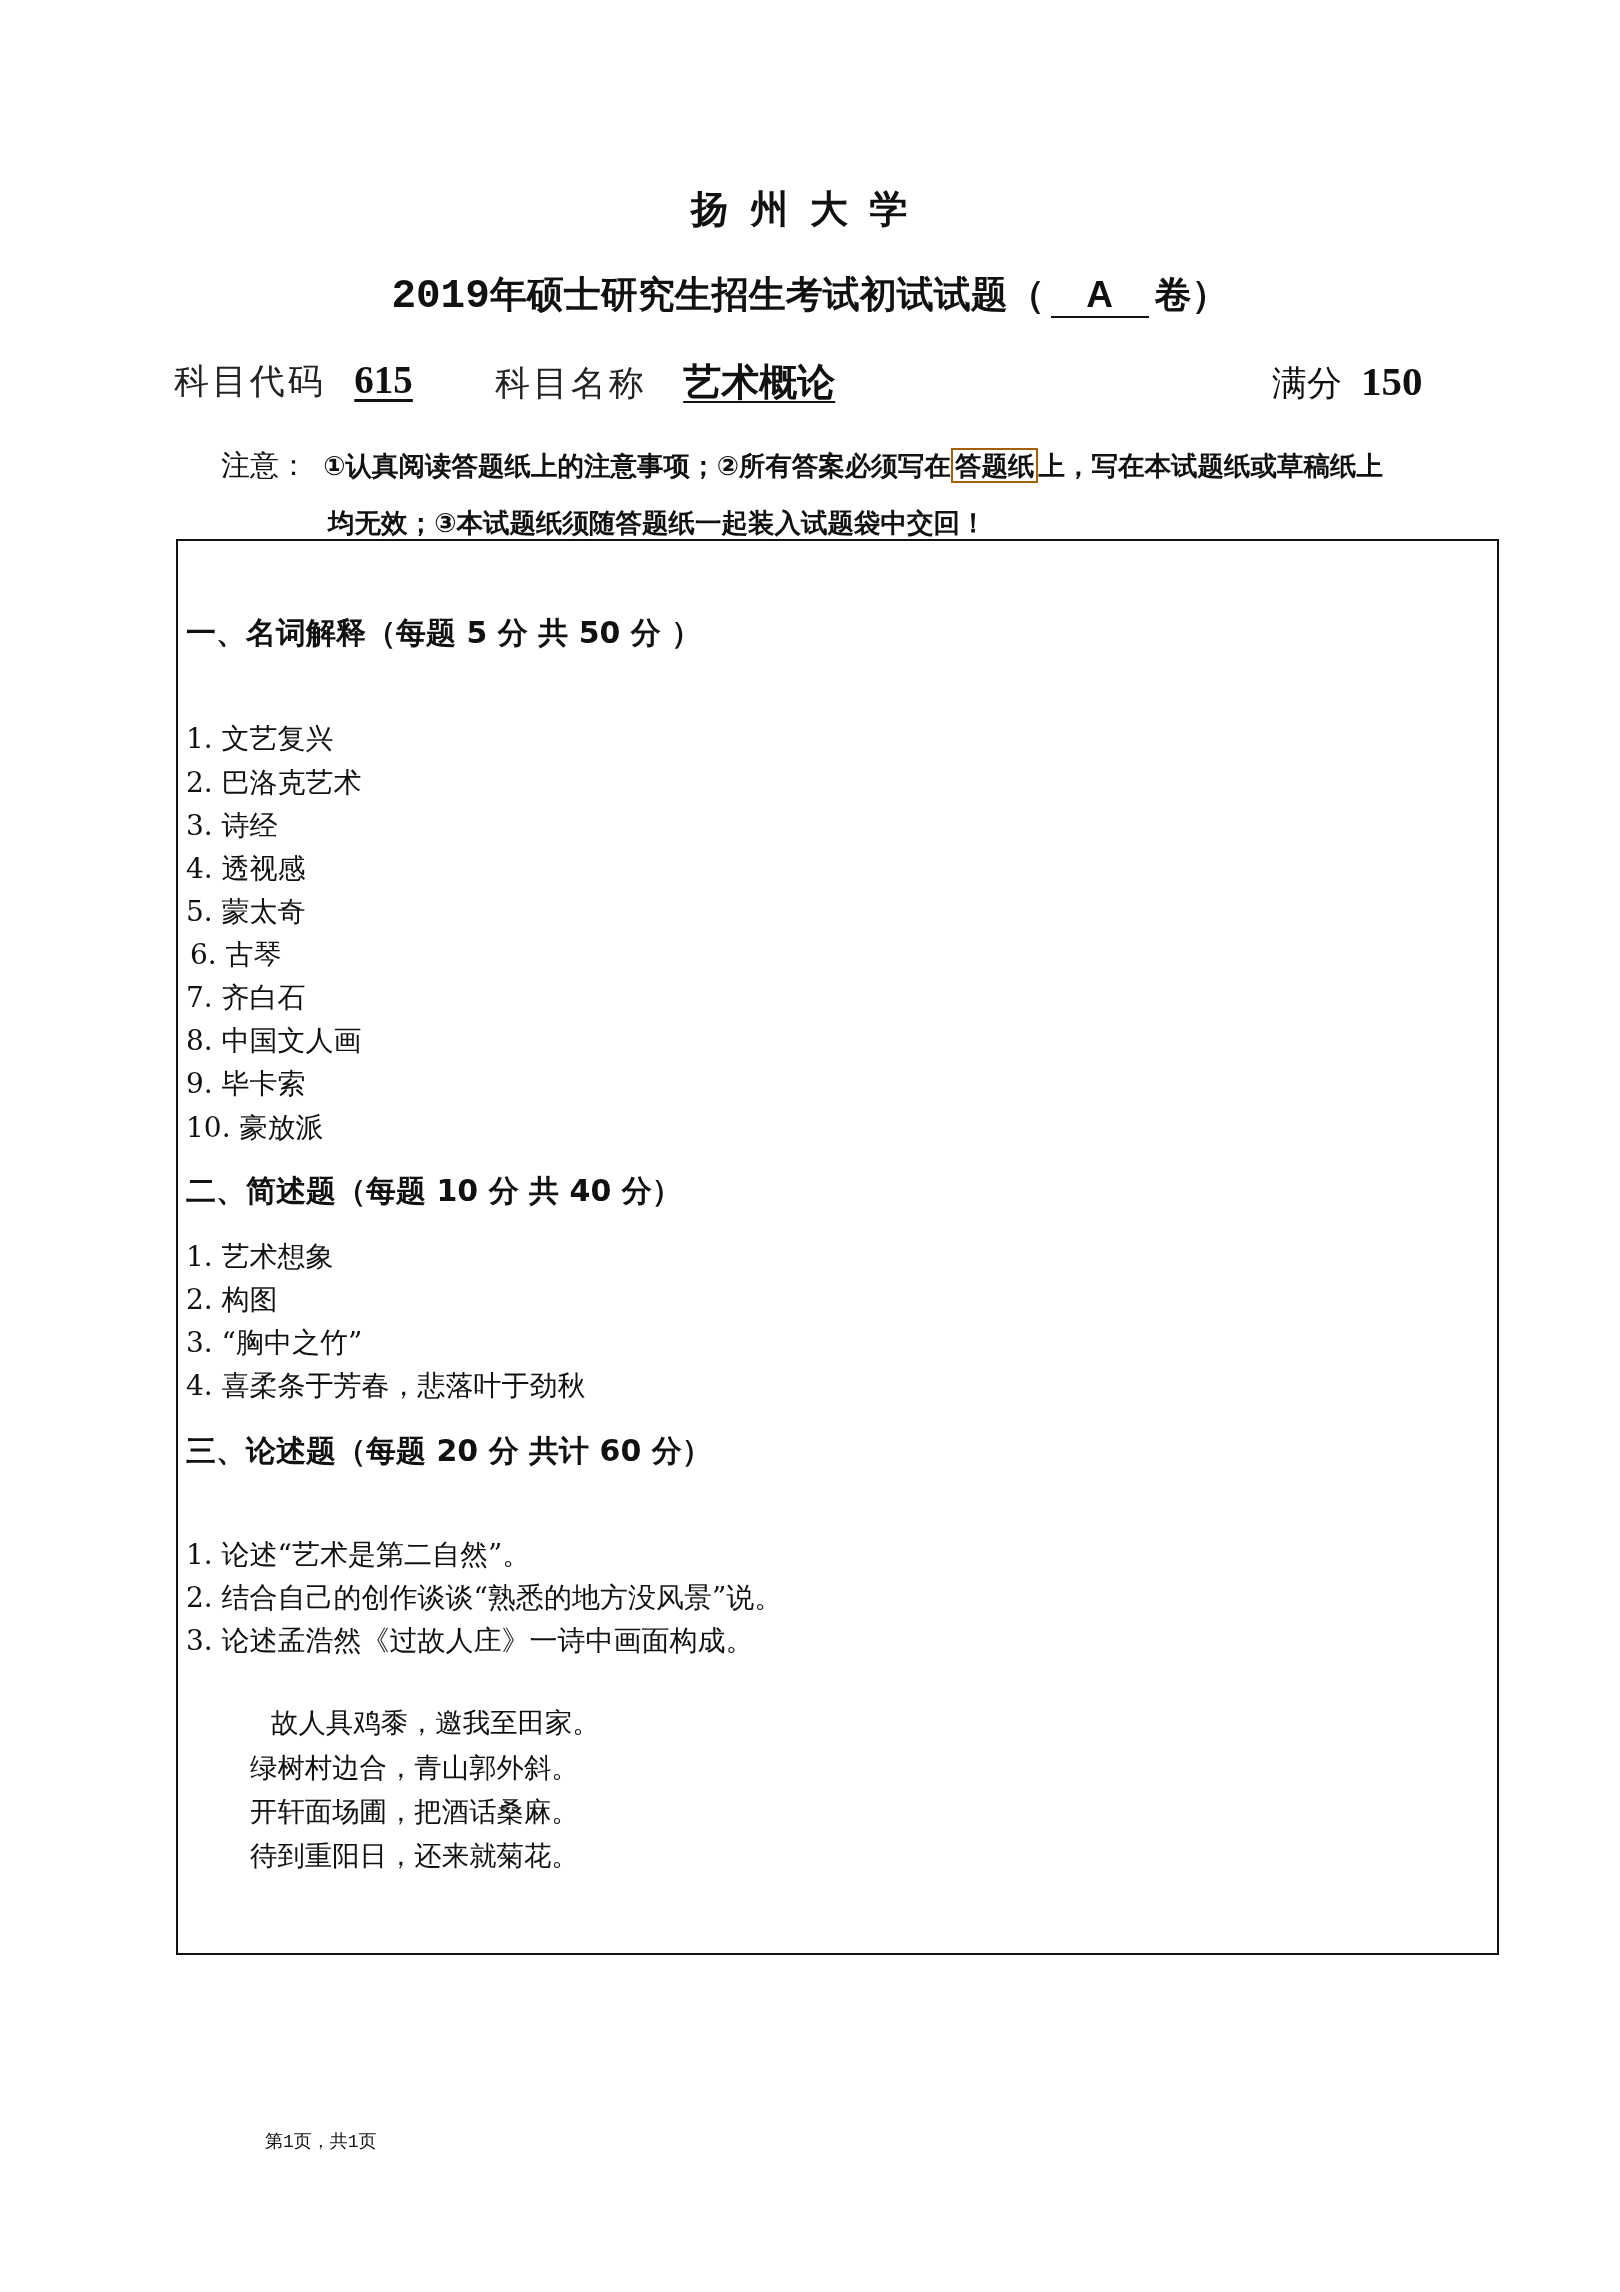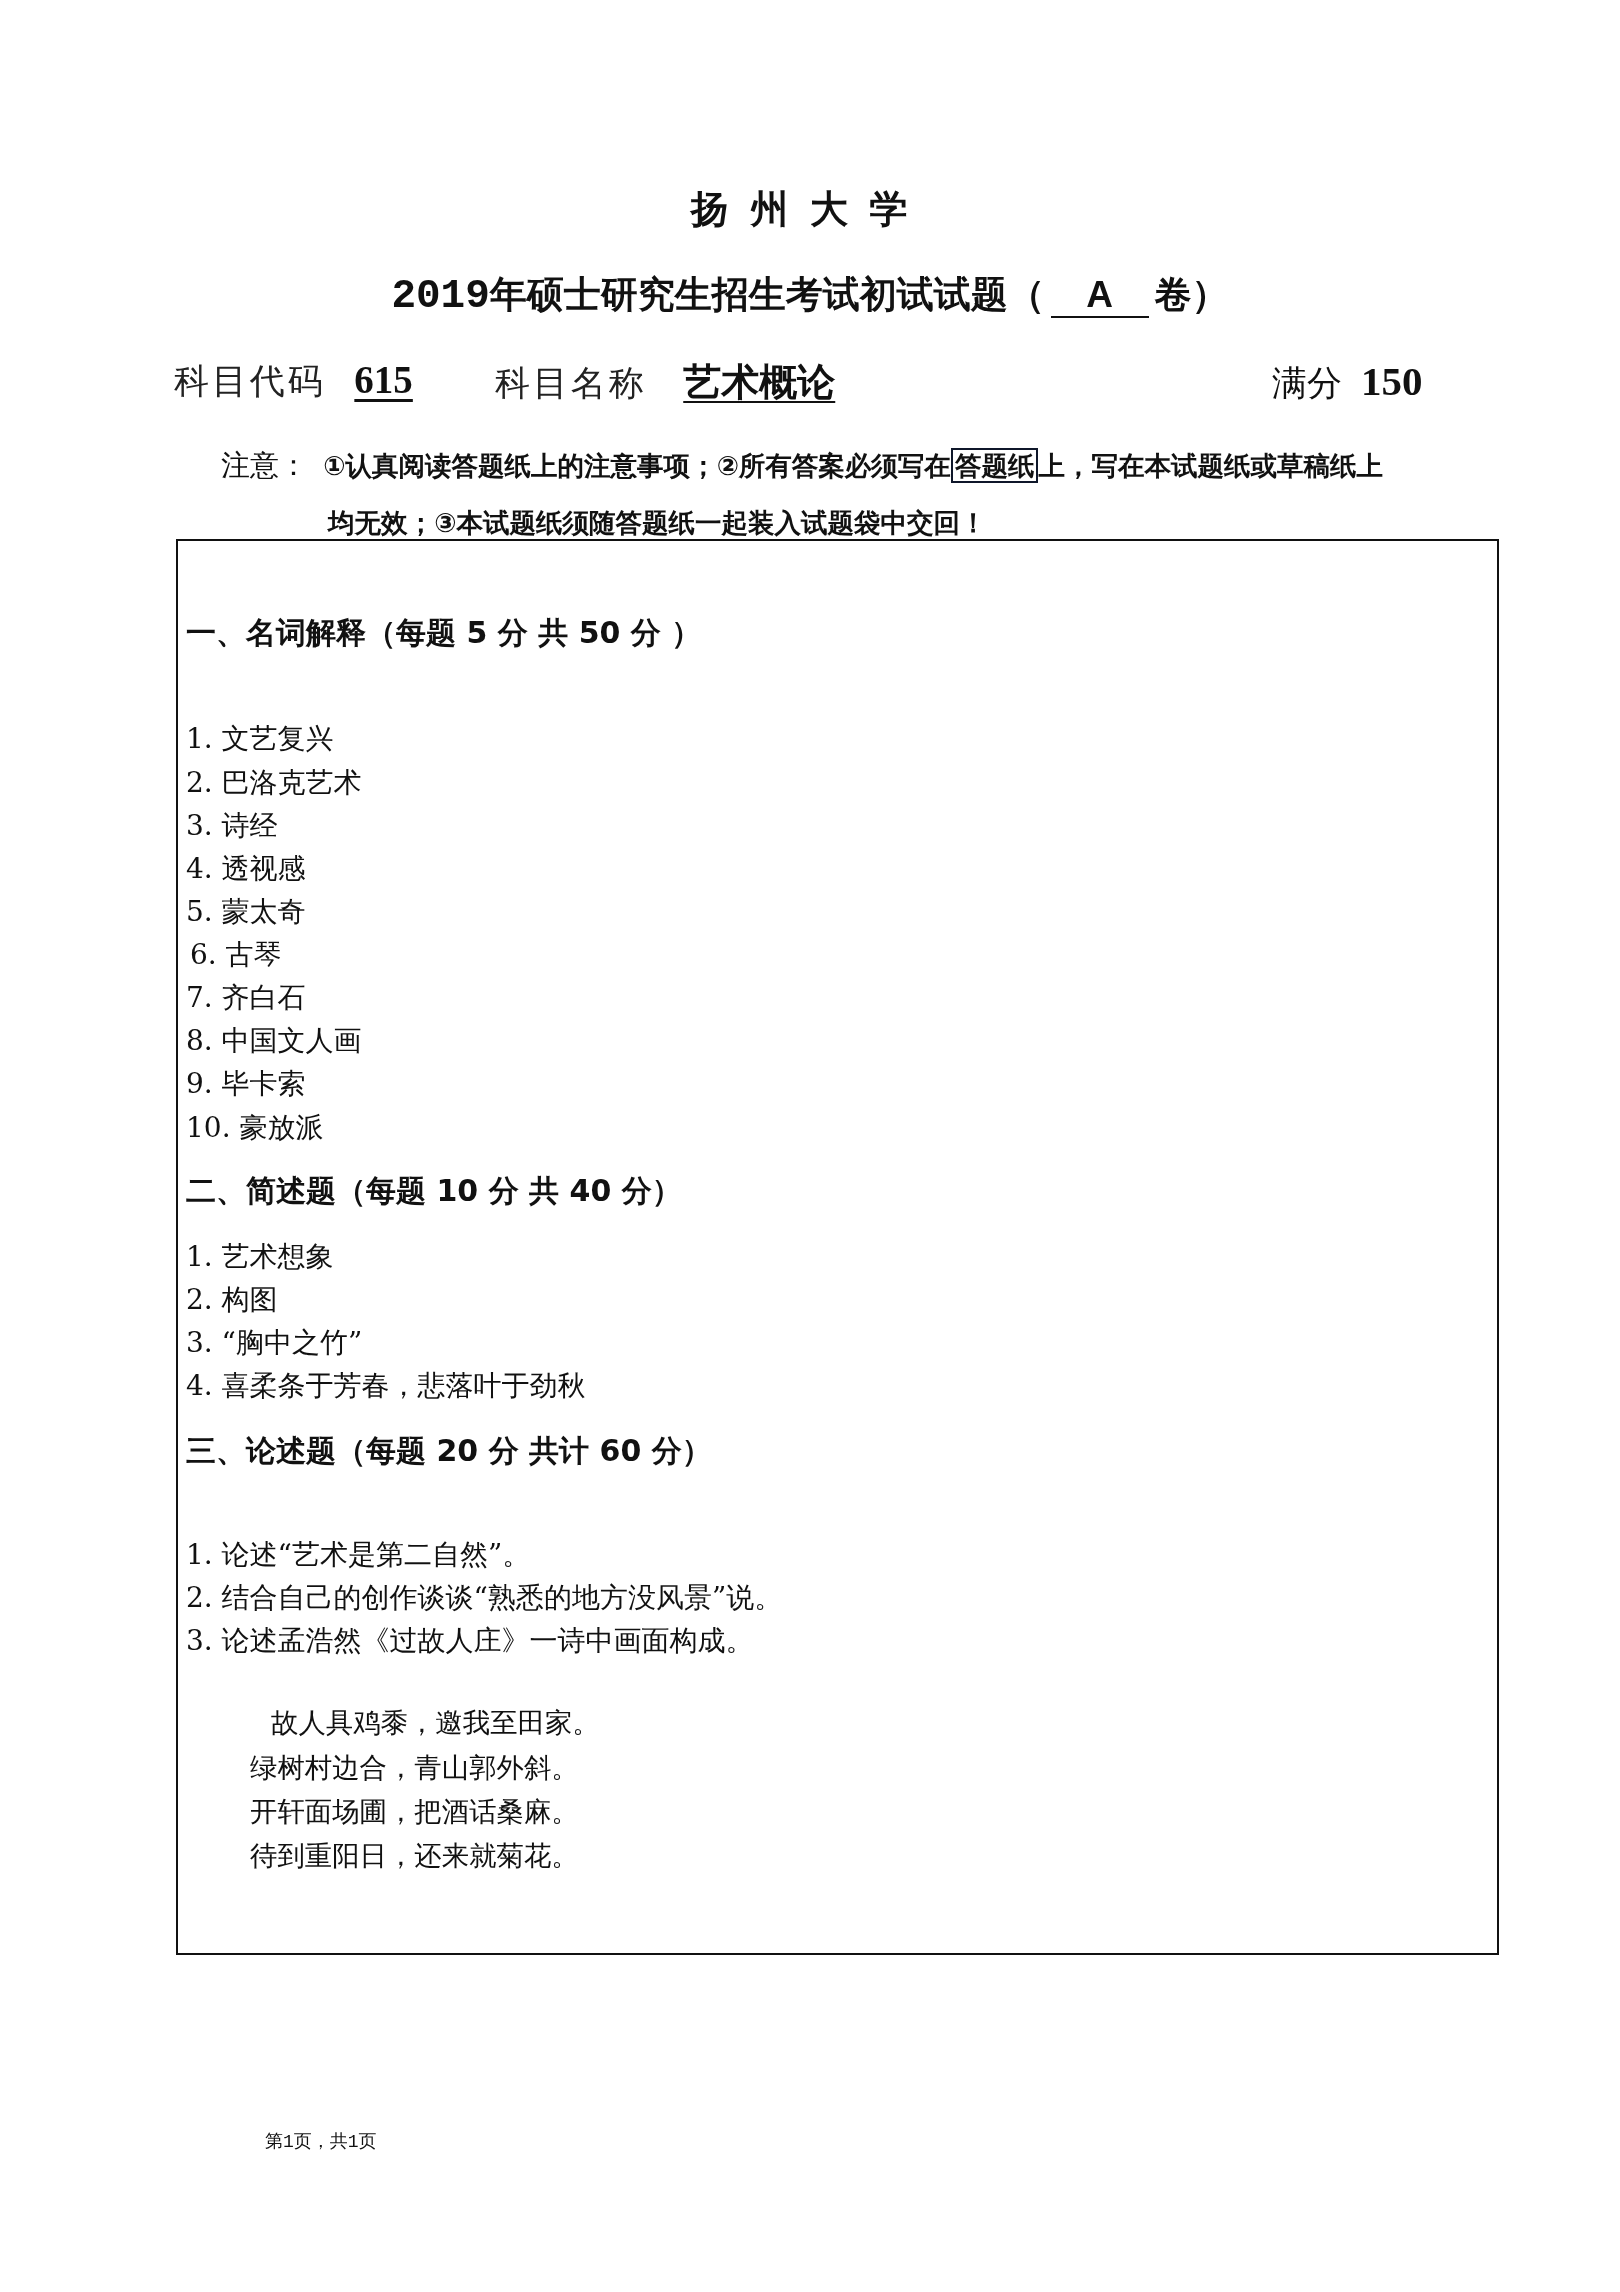--- a/index.html
+++ b/index.html
@@ -8,21 +8,21 @@
     .uni-title { left: 0; width: 1620px; top: 184px; text-align: center; font-family: "DejaVu Sans", sans-serif; font-weight: bold; font-size: 38px; letter-spacing: 21.6px; }
     .exam-title { left: 0; width: 1620px; top: 270px; text-align: center; font-family: "DejaVu Sans", sans-serif; font-weight: bold; font-size: 37px; }
     .exam-title .num { font-family: Liberation Mono, monospace; font-weight: bold; font-size: 41px; }
     .exam-title .blank { display: inline-block; min-width: 98px; border-bottom: 2px solid #111; text-align: center; font-family: "Liberation Sans", sans-serif; margin: 0 5.9px; }
     .meta-row { top: 357px; font-size: 35px; font-family: "DejaVu Sans", sans-serif; }
     .meta-label { font-weight: normal; color: #222; letter-spacing: 2.9px; }
     .code-val { font-family: "Liberation Serif", serif; font-weight: bold; font-size: 39px; text-decoration: underline; text-underline-offset: 5.9px; text-decoration-thickness: 2.9px; }
     .name-val { font-weight: bold; font-size: 38px; text-decoration: underline; text-underline-offset: 5.9px; text-decoration-thickness: 2px; }
     .score-val { font-family: "Liberation Serif", serif; font-weight: bold; font-size: 41px; }
     .notice { font-family: "DejaVu Sans", sans-serif; font-size: 26.5px; font-weight: bold; }
-    .notice .boxed { border: 2px solid #0f172a; padding: 0 2px; }
+    .notice .boxed { border: 2px solid #a16207; padding: 0 2px; }
     .frame { position: absolute; left: 176px; top: 539px; width: 1323px; height: 1416px; border: 2px solid #111; box-sizing: border-box; }
     .sec-head { font-family: "DejaVu Sans", sans-serif; font-weight: bold; font-size: 30px; }
     .item { font-family: "DejaVu Serif", serif; font-size: 28px; }
     .poem { font-family: "DejaVu Sans", sans-serif; font-size: 27.4px; }
     .footer { font-family: Liberation Mono, monospace; font-size: 18px; left: 265px; top: 2129px; }
   </style>
 </head>
 <body>
 
 <div class="abs uni-title">扬州大学</div>

